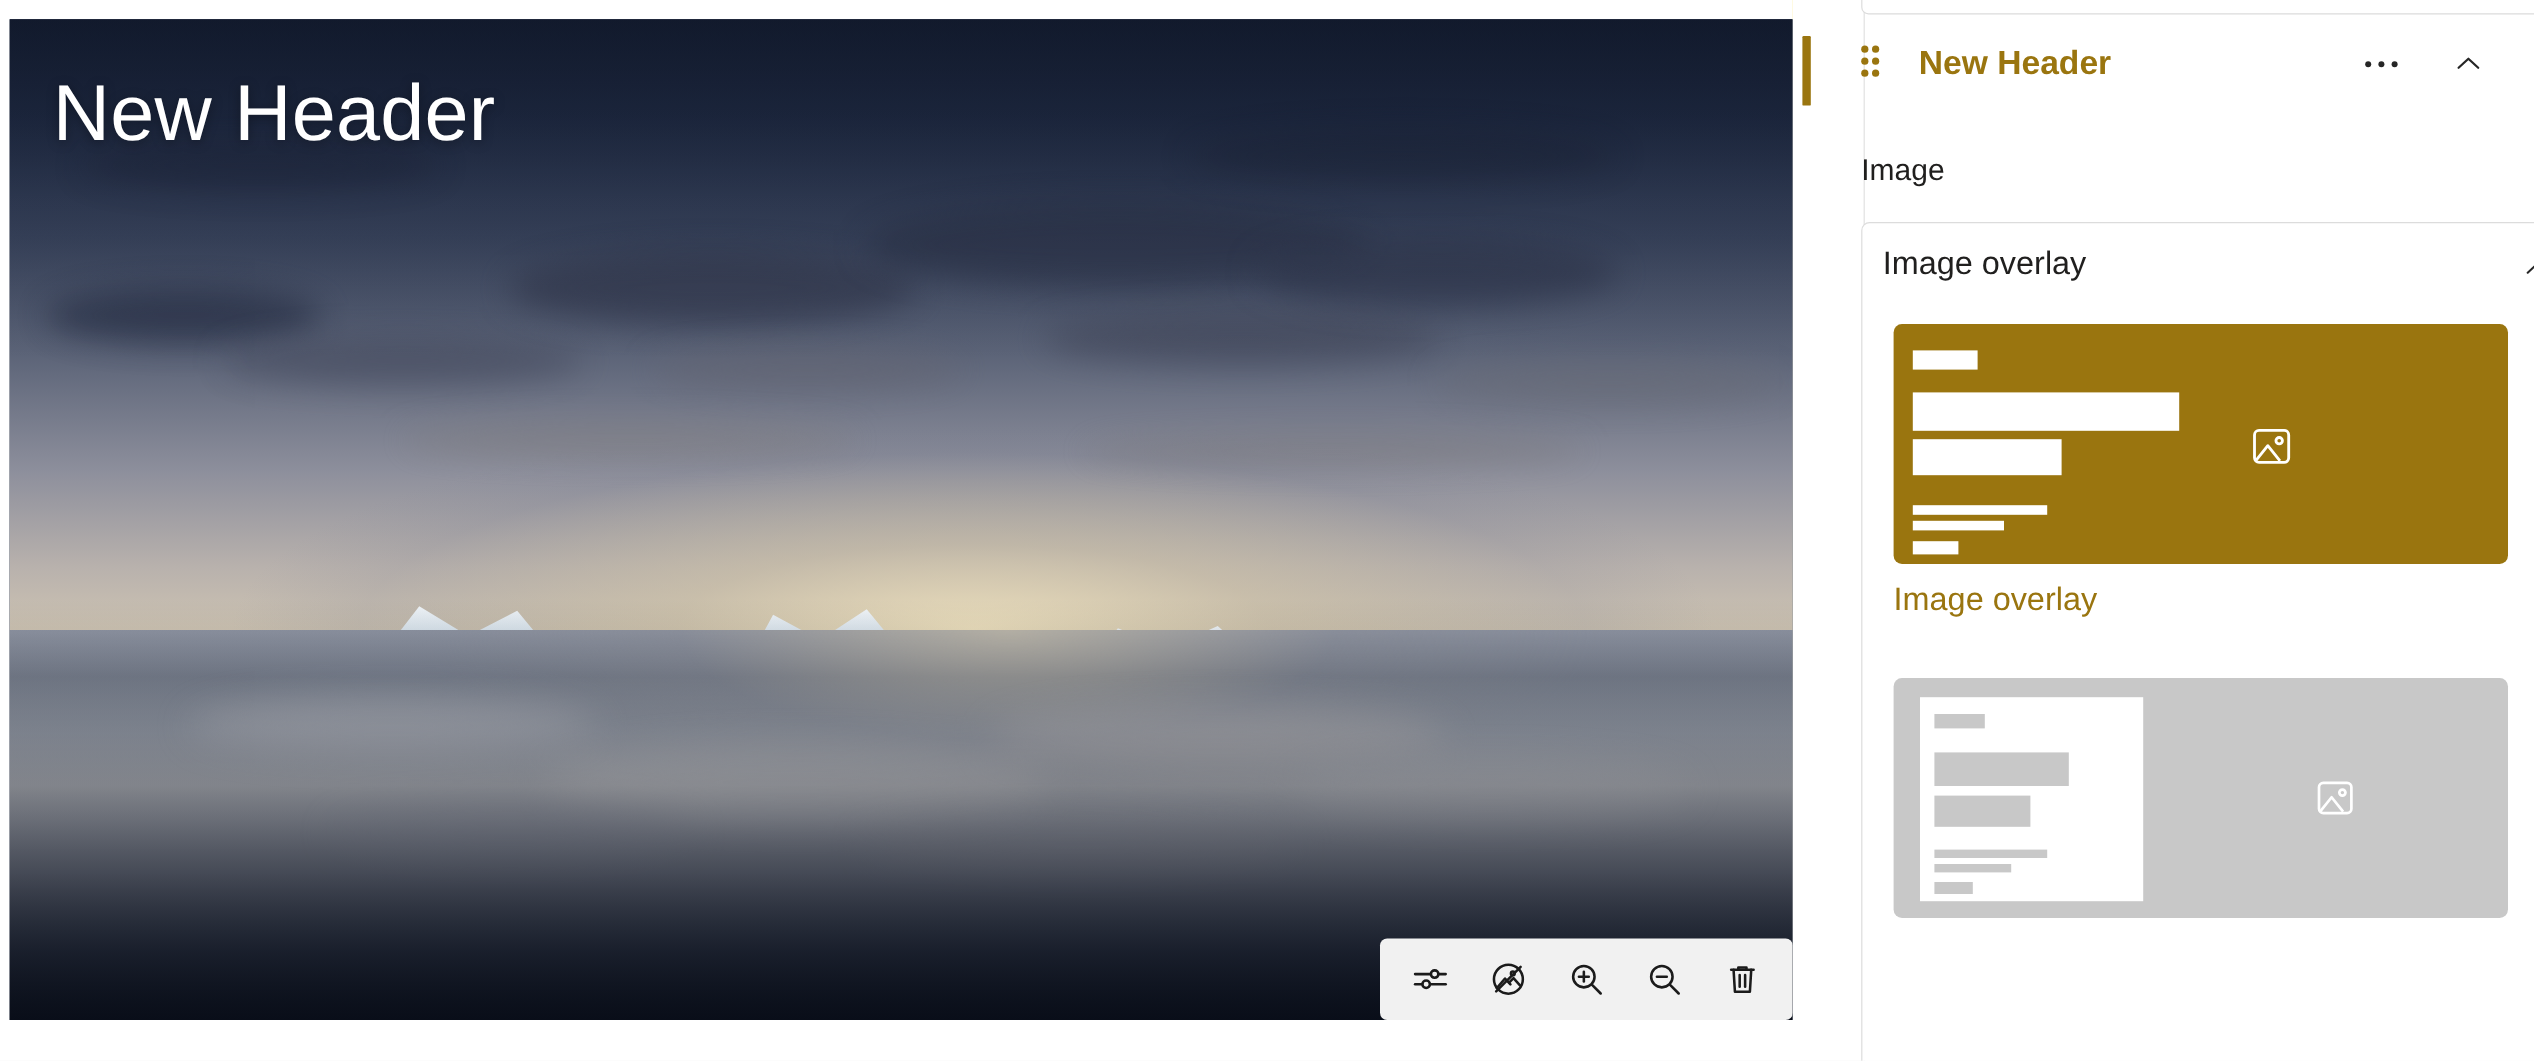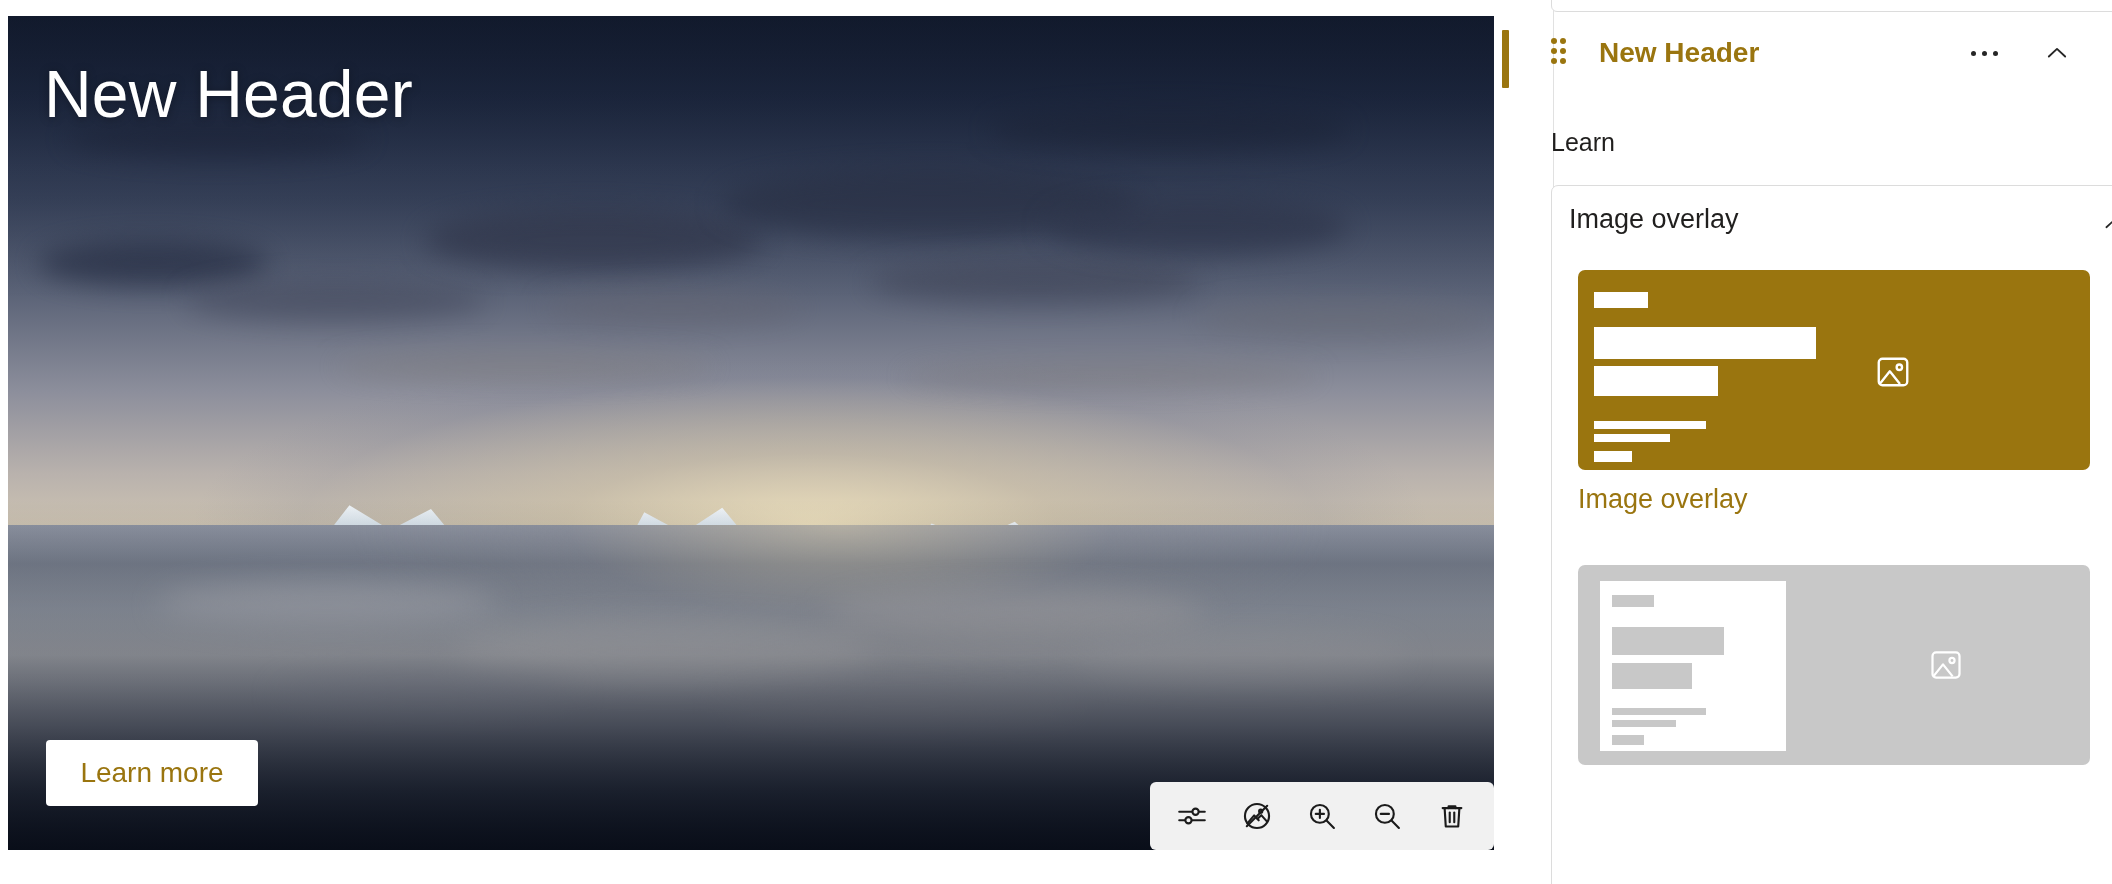--- a/index.html
+++ b/index.html
@@ -221,21 +221,20 @@
           <span class="rf" style="left:30%; top:30%; width:420px; height:60px; background:rgba(210,208,208,.7);"></span>
           <span class="rf" style="left:55%; top:20%; width:380px; height:50px; background:rgba(205,200,196,.7);"></span>
           <span class="rf" style="left:72%; top:34%; width:330px; height:46px; background:rgba(196,196,200,.65);"></span>
           <span class="rf" style="left:18%; top:46%; width:300px; height:40px; background:rgba(150,154,166,.6);"></span>
           <span class="rf" style="left:48%; top:50%; width:360px; height:38px; background:rgba(158,158,166,.55);"></span>
         </div>
         <div class="hero-vignette"></div>
       </div>
 
       <div class="hero-title">New Header</div>
-      <button class="hero-cta">Learn more</button>
 
       <div class="hero-toolbar">
         <button class="tb-btn" title="Image settings">
           <svg width="34" height="34" viewBox="0 0 24 24" fill="none" stroke="#1b1b1b" stroke-width="1.5" stroke-linecap="round">
             <line x1="3" y1="9" x2="12" y2="9"></line>
               <line x1="17" y1="9" x2="21" y2="9"></line>
             <circle cx="14.5" cy="9" r="2.2"></circle>
             <line x1="3" y1="15" x2="7" y2="15"></line>
               <line x1="12" y1="15" x2="21" y2="15"></line>
             <circle cx="9.5" cy="15" r="2.2"></circle>
@@ -299,21 +298,21 @@
         <i></i>
         <i></i>
     </button>
 
     <button class="head-btn collapse-btn">
       <svg width="28" height="28" viewBox="0 0 24 24" fill="none" stroke="#262626" stroke-width="1.6" stroke-linecap="round" stroke-linejoin="round">
         <polyline points="5,15 12,8.5 19,15"></polyline>
       </svg>
     </button>
 
-    <div class="section-label">Learn</div>
+    <div class="section-label">Image</div>
 
     <div class="style-card">
       <div class="card-head-title">Image overlay</div>
       <button class="card-collapse">
         <svg width="26" height="26" viewBox="0 0 24 24" fill="none" stroke="#262626" stroke-width="1.6" stroke-linecap="round" stroke-linejoin="round">
           <polyline points="5,15 12,8.5 19,15"></polyline>
         </svg>
       </button>
 
       <div class="opt opt-1">

